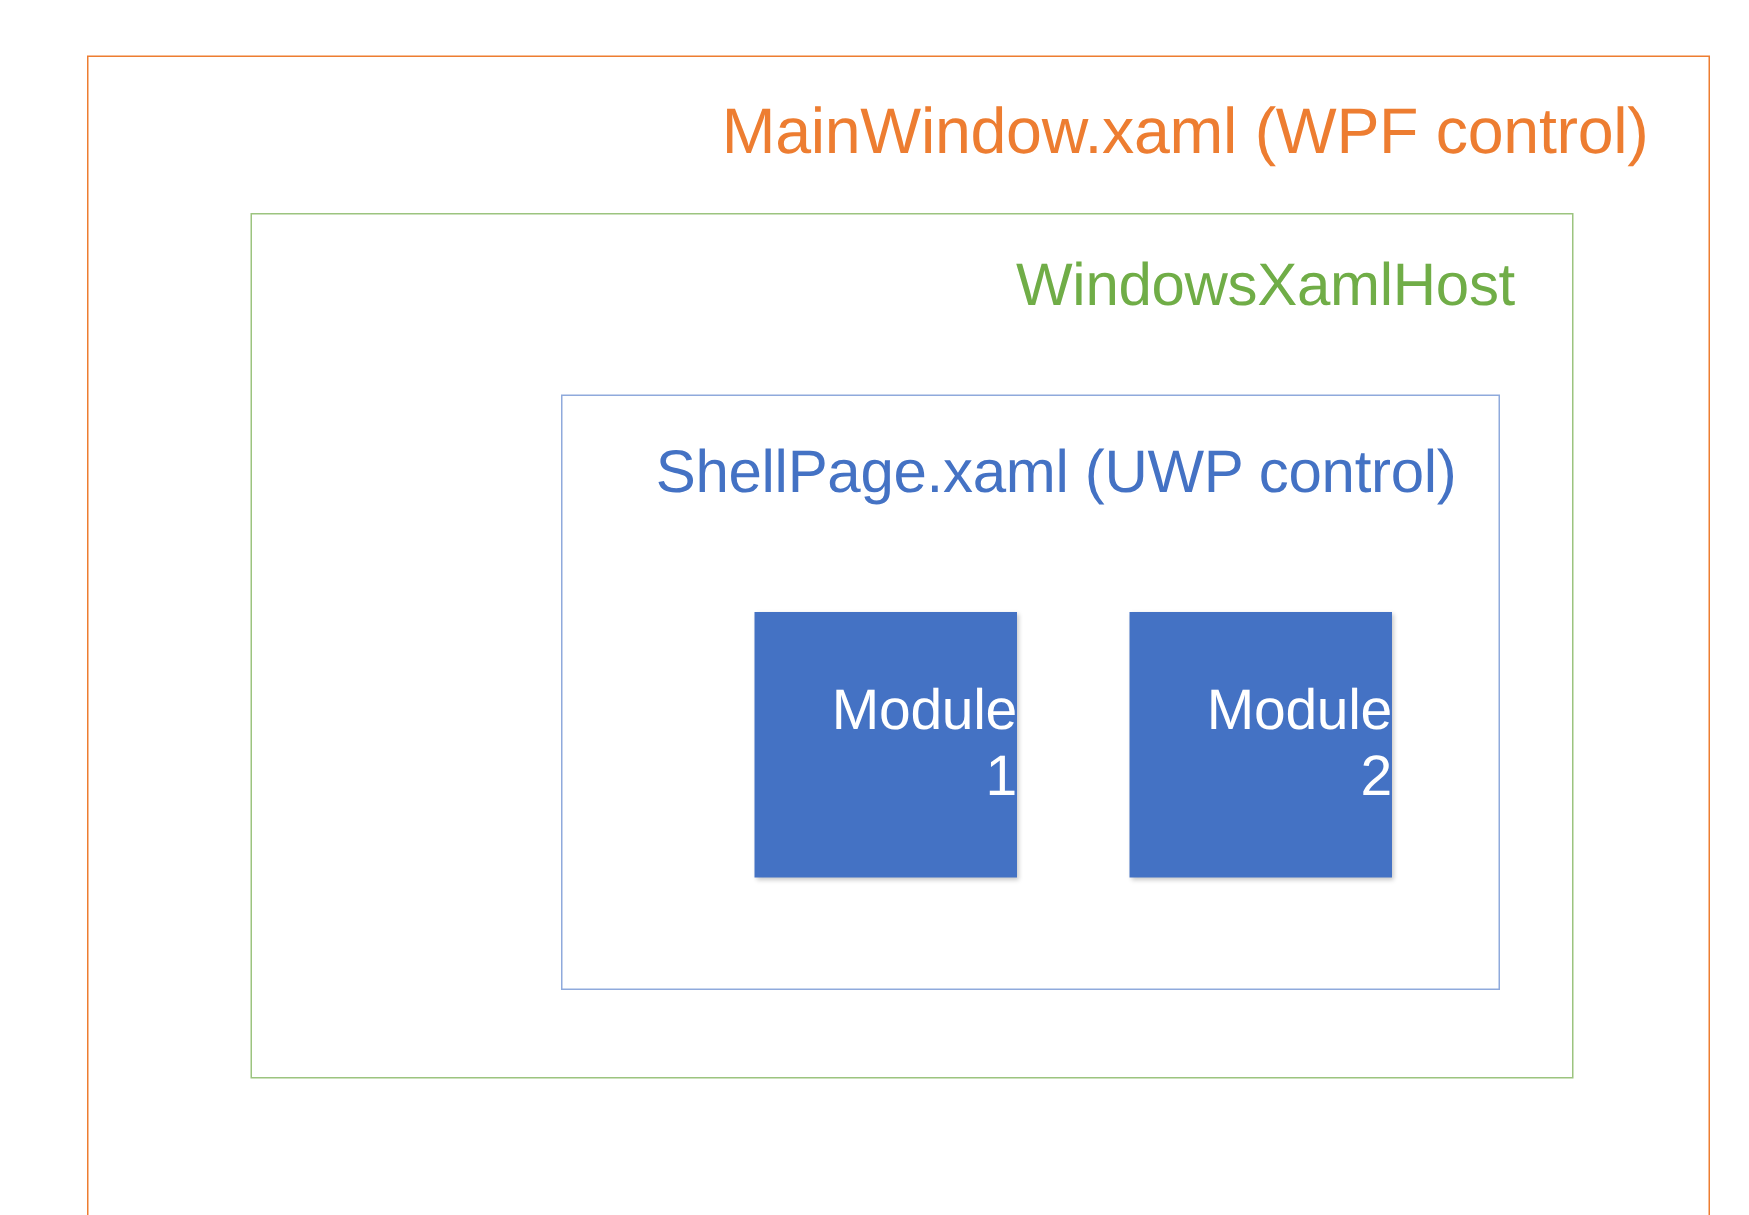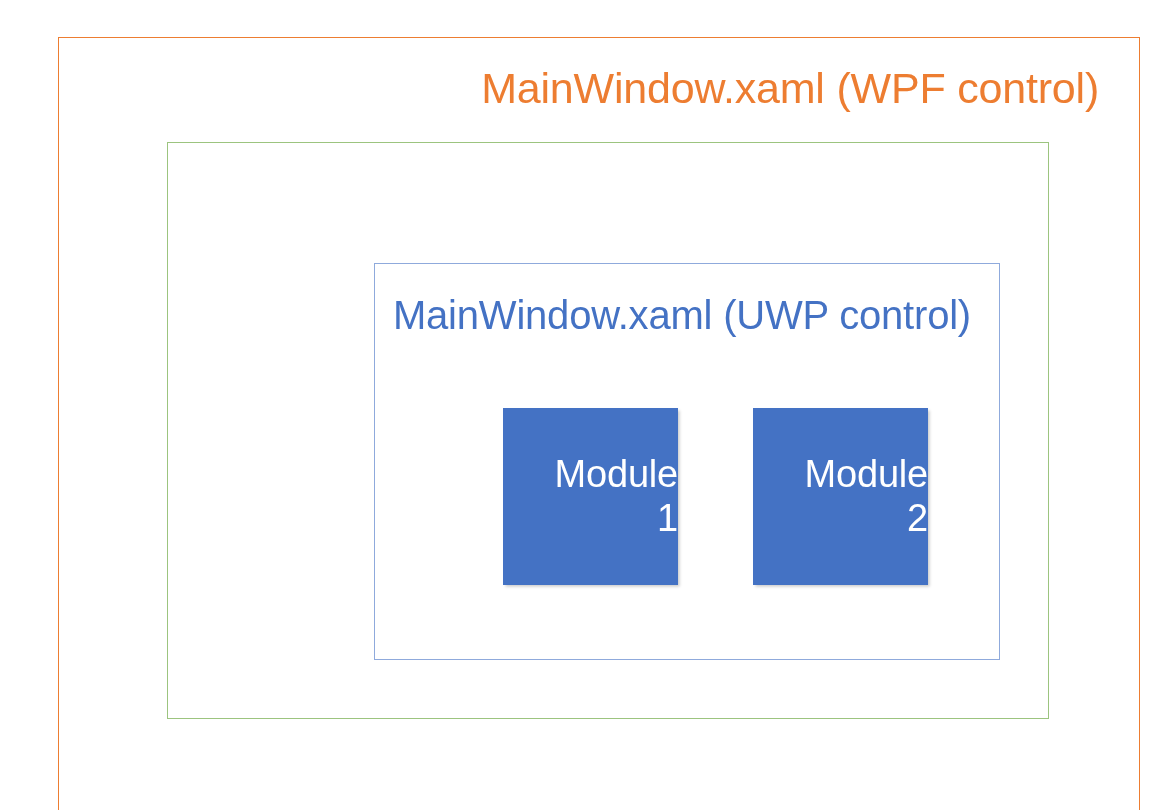--- a/index.html
+++ b/index.html
@@ -126,23 +126,24 @@
 </style>
 </head>
 <body>
 
 <div class="canvas">
 
   <div class="layer-wpf">
     <div class="label-wpf">MainWindow.xaml (WPF control)</div>
 
     <div class="layer-xamlhost">
+      <div class="label-xamlhost">WindowsXamlHost</div>
 
       <div class="layer-shellpage">
-        <div class="label-shellpage">MainWindow.xaml (UWP control)</div>
+        <div class="label-shellpage">ShellPage.xaml (UWP control)</div>
 
         <div class="modules-row">
 
           <div class="module-box m1">
             <div class="module-name">Module</div>
             <div class="module-number">1</div>
           </div>
 
           <div class="module-box m2">
             <div class="module-name">Module</div>

